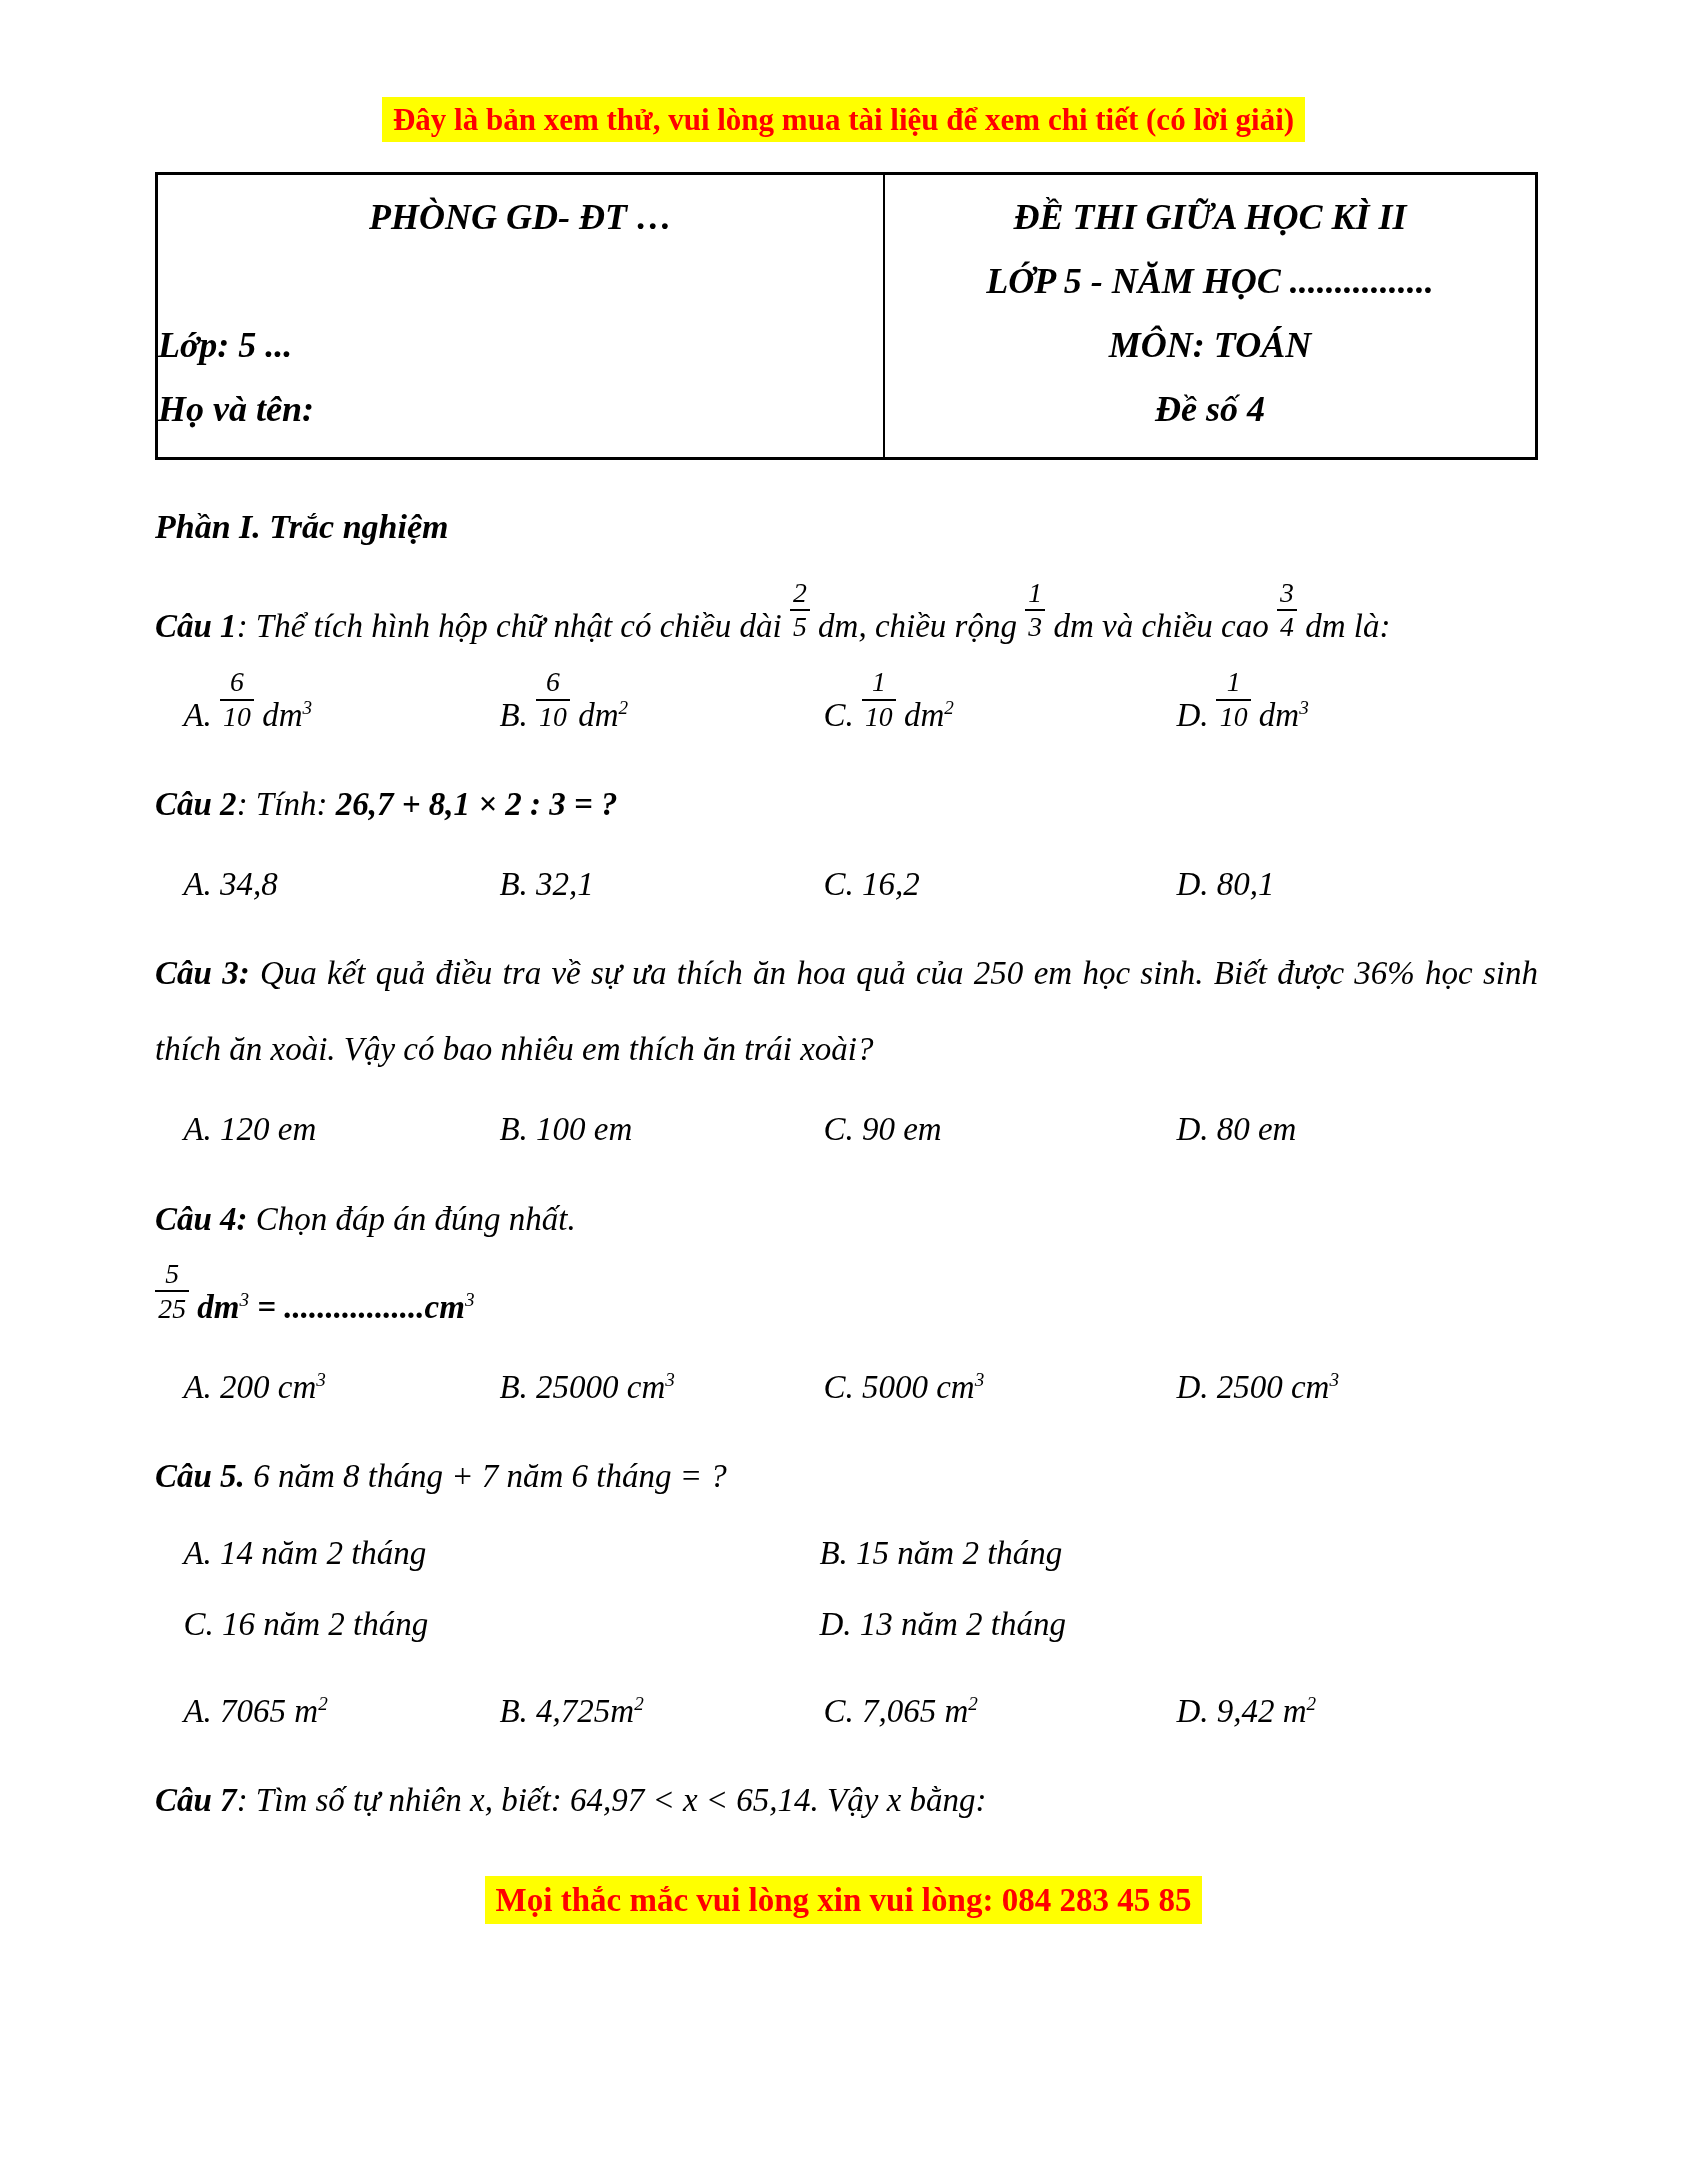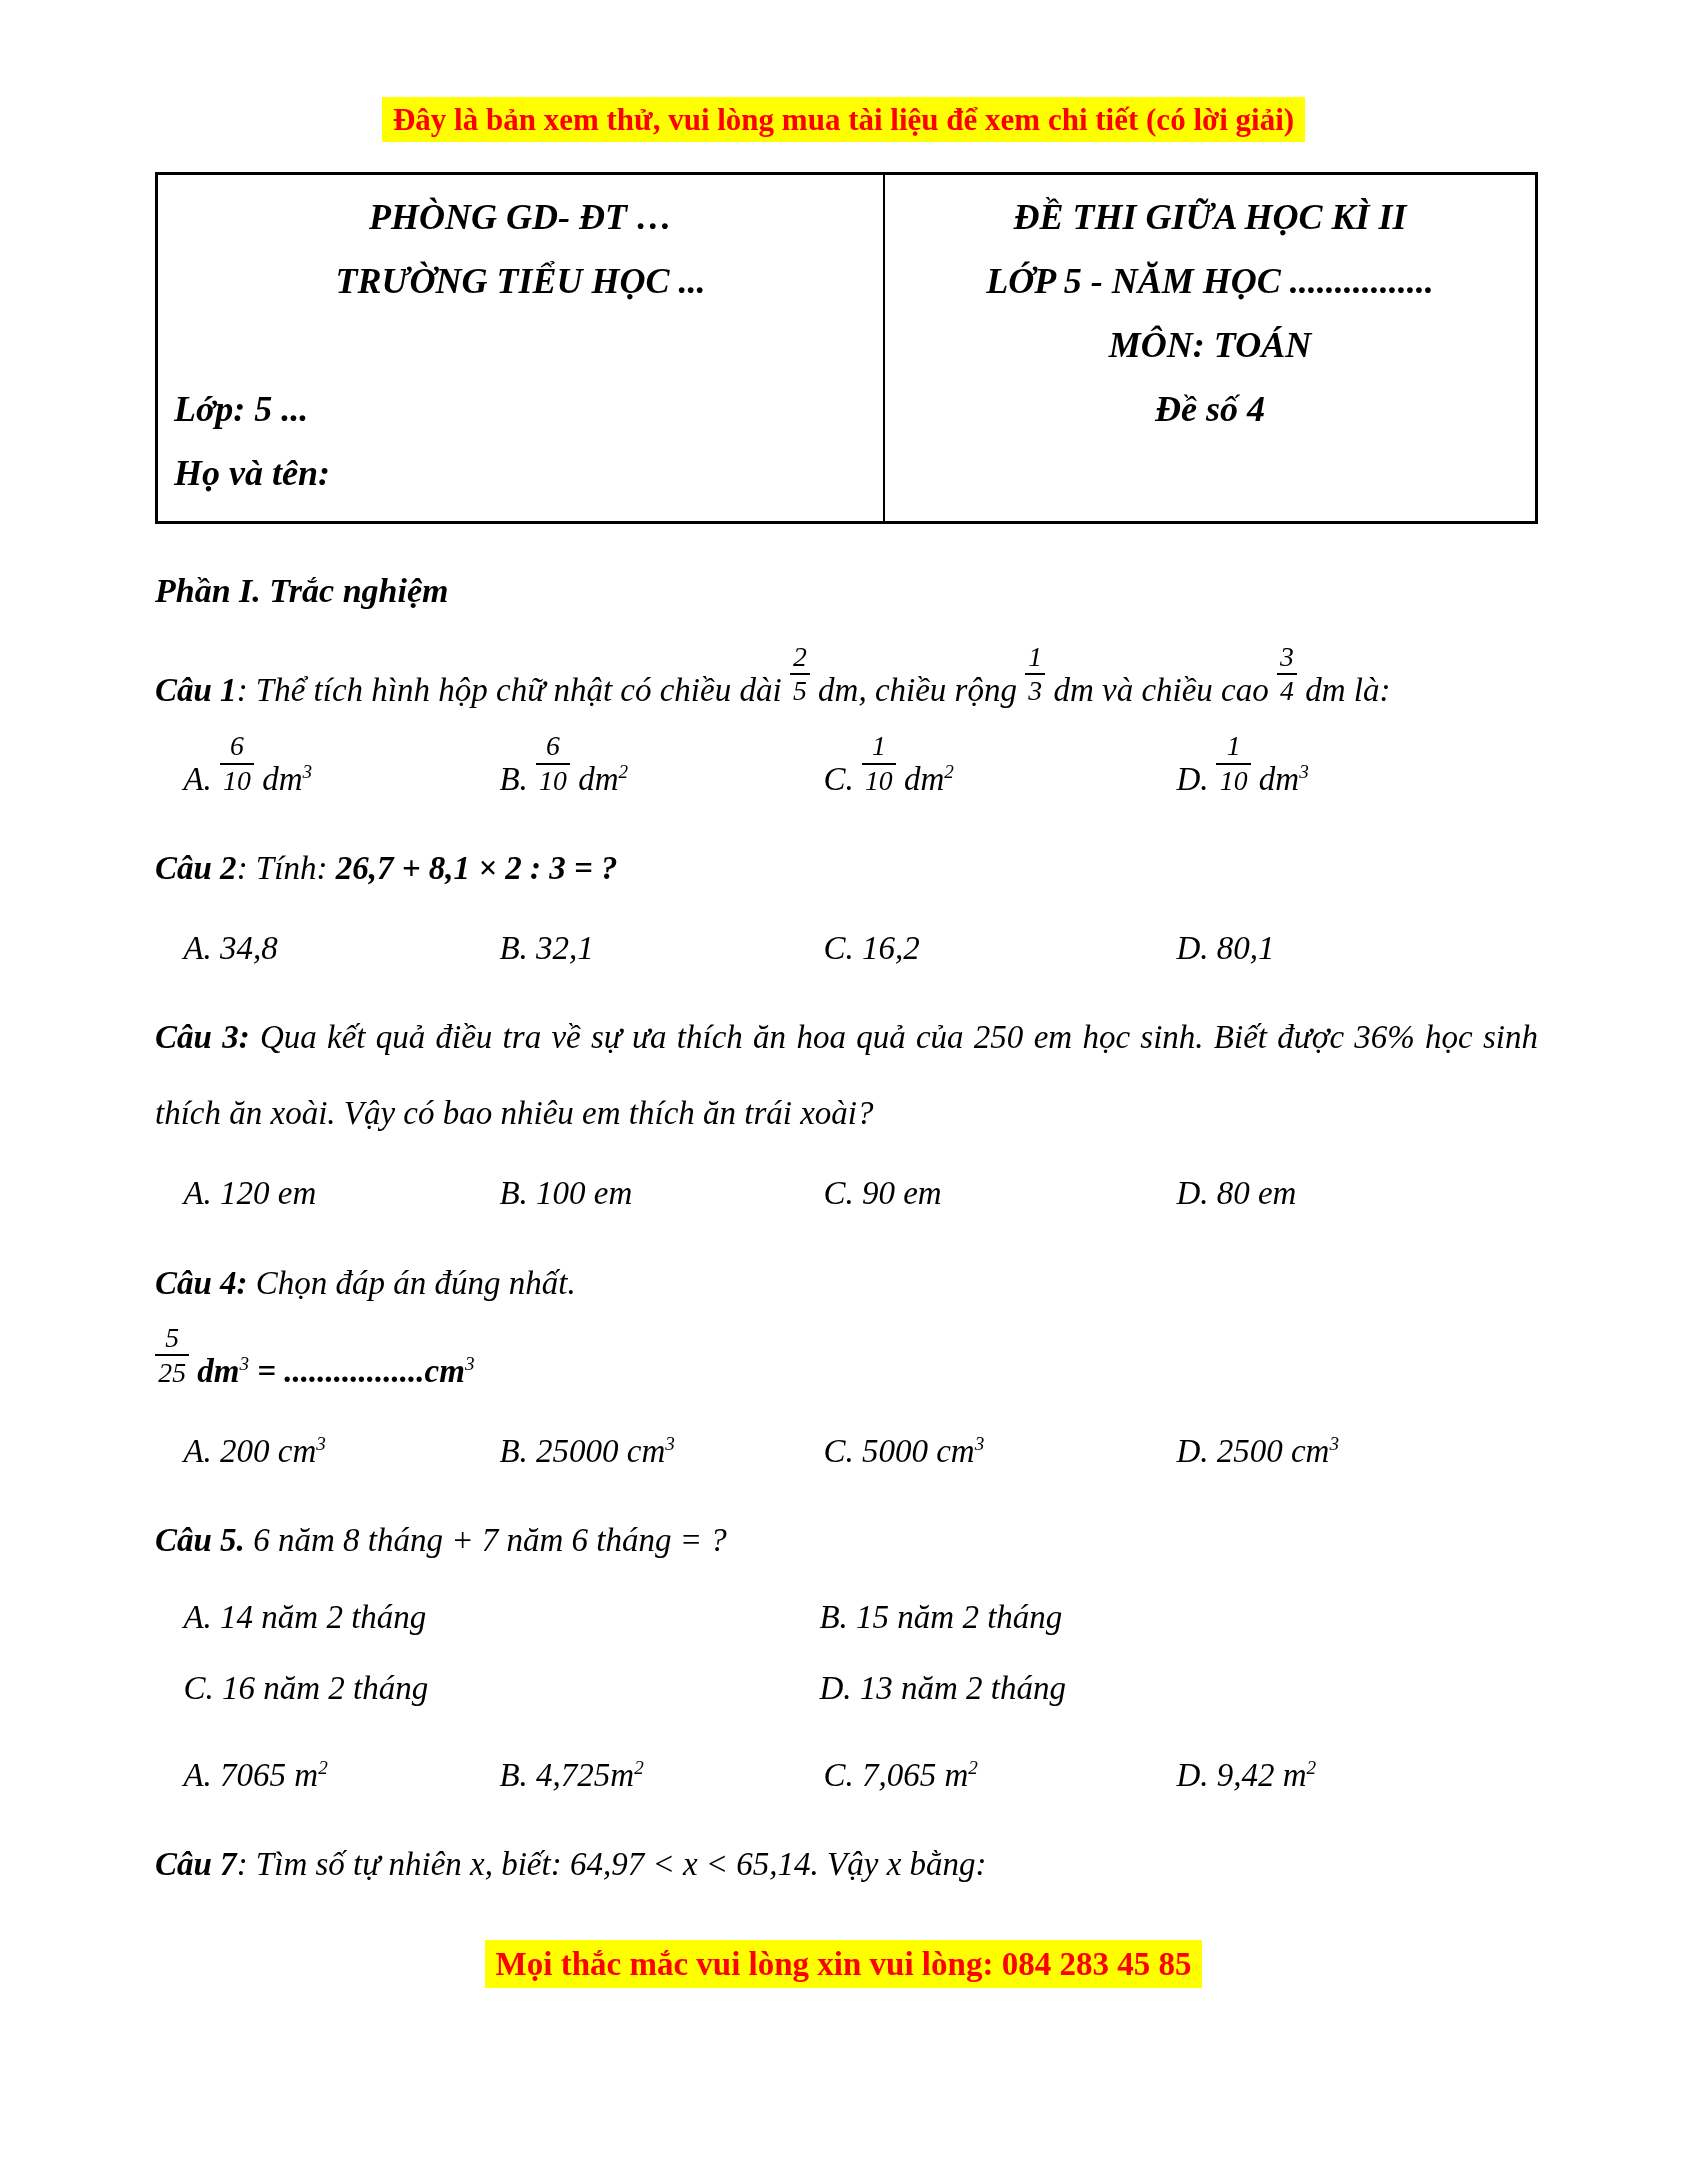--- a/index.html
+++ b/index.html
@@ -11,21 +11,21 @@
   .banner-top{margin:97px auto 0;}
   .banner-bottom{margin:38px auto 0;font-size:33px;}
 
   .content{margin:0 149px 0 155px;font-size:33px;font-style:italic;}
 
   .htable{display:grid;grid-template-columns:52.8% 47.2%;border:3.3px solid #000;margin-top:30px;}
   .hcell{padding:9.3px 0 16px;}
   .hcell-left{border-right:2.6px solid #000;}
   .trow{line-height:64px;min-height:64px;font-weight:bold;font-size:36px;}
   .tc{text-align:center;}
-  .tl{text-align:left;padding-left:16px;}
+  .tl{text-align:left;}
 
   .section-title{font-weight:bold;font-size:34px;line-height:76px;margin-top:29px;}
 
   .q{margin-top:13.2px;}
   .para{line-height:76px;}
   .just{text-align:justify;}
   .b{font-weight:bold;}
 
   .opts4{display:grid;grid-template-columns:316px 324px 353px 1fr;padding-left:28.4px;
          line-height:76px;margin-top:4px;}
@@ -47,21 +47,20 @@
 
 <div class="page">
 
   <div class="banner banner-top">Đây là bản xem thử, vui lòng mua tài liệu để xem chi tiết (có lời giải)</div>
 
   <div class="content">
 
     <div class="htable">
       <div class="hcell hcell-left">
         <div class="trow tc">PHÒNG GD- ĐT …</div>
-        <div class="trow tc">TRƯỜNG TIỂU HỌC ...</div>
         <div class="trow"></div>
         <div class="trow tl">Lớp: 5 ...</div>
         <div class="trow tl">Họ và tên:</div>
       </div>
       <div class="hcell">
         <div class="trow tc">ĐỀ THI GIỮA HỌC KÌ II</div>
         <div class="trow tc">LỚP 5 - NĂM HỌC ................</div>
         <div class="trow tc">MÔN: TOÁN</div>
         <div class="trow tc">Đề số 4</div>
       </div>

